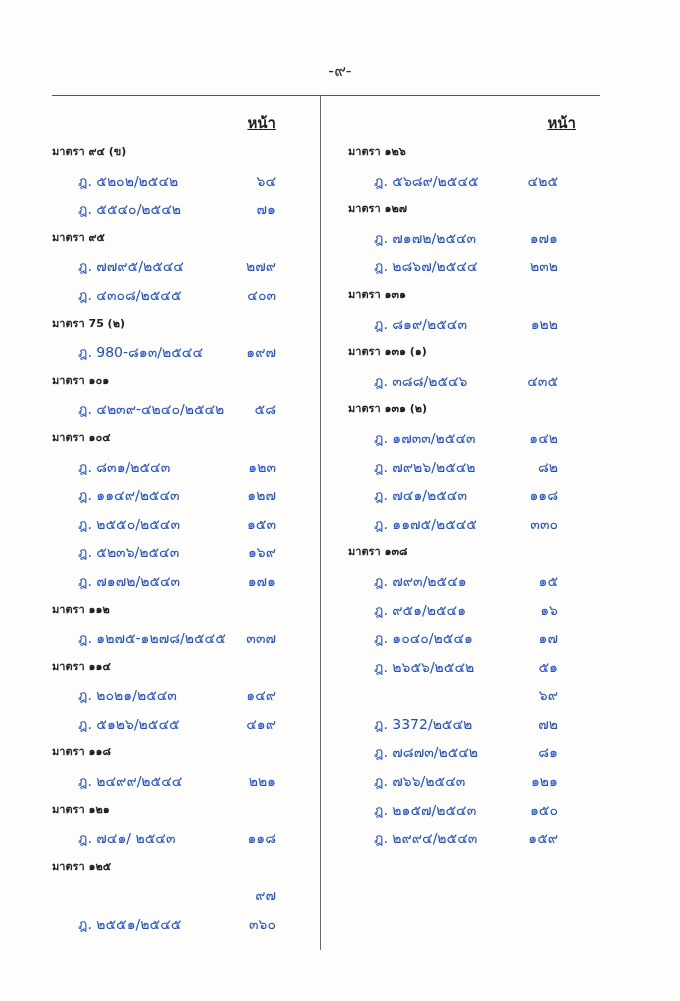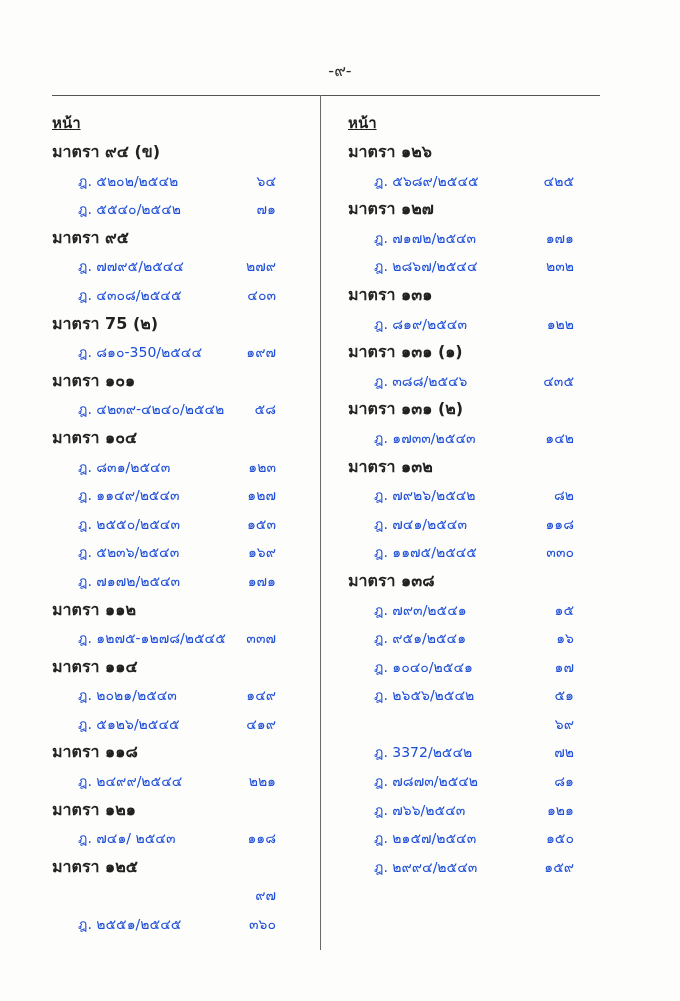--- a/index.html
+++ b/index.html
@@ -19,48 +19,48 @@
     background: #555;
   }
   .vrule {
     position: absolute; top: 95px; left: 320px; width: 1px; height: 855px;
     background: #6a6a6a;
   }
   .column { position: absolute; top: 108px; }
   .col-left { left: 52px; width: 230px; }
   .col-right { left: 348px; width: 234px; }
   .col-header {
-    height: 30px; text-align: left; font-size: 15px; font-weight: bold;
+    height: 30px; text-align: right; font-size: 15px; font-weight: bold;
     text-decoration: underline; padding-right: 6px; line-height: 30px;
   }
   .entry { position: relative; height: 28.6px; line-height: 28.6px; font-size: 14.5px; }
-  .section { font-weight: bold; font-size: 16px; color: #222; }
+  .section { font-weight: bold; font-size: 11px; color: #222; }
   .case { padding-left: 26px; font-size: 14px; color: #1d4ed8; }
   .case .ref { display: inline-block; }
   .case .pg { position: absolute; right: 6px; top: 0; }
-  .col-right .case .pg { right: 8px; }
+  .col-right .case .pg { right: 24px; }
 </style>
 </head>
 <body>
 
 <div class="page-number">-๙-</div>
 <div class="hrule"></div>
 <div class="vrule"></div>
 
 <div class="column col-left">
   <div class="col-header">หน้า</div>
   <div class="entries">
       <div class="entry section">มาตรา ๙๔ (ข)</div>
       <div class="entry case"><span class="ref">ฎ. ๕๒๐๒/๒๕๔๒</span><span class="pg">๖๔</span></div>
       <div class="entry case"><span class="ref">ฎ. ๕๕๔๐/๒๕๔๒</span><span class="pg">๗๑</span></div>
       <div class="entry section">มาตรา ๙๕</div>
       <div class="entry case"><span class="ref">ฎ. ๗๗๙๕/๒๕๔๔</span><span class="pg">๒๗๙</span></div>
       <div class="entry case"><span class="ref">ฎ. ๔๓๐๘/๒๕๔๕</span><span class="pg">๔๐๓</span></div>
       <div class="entry section">มาตรา 75 (๒)</div>
-      <div class="entry case"><span class="ref">ฎ. ๘๑๐-350/๒๕๔๔</span><span class="pg">๑๙๗</span></div>
+      <div class="entry case"><span class="ref">ฎ. 980-๘๑๓/๒๕๔๔</span><span class="pg">๑๙๗</span></div>
       <div class="entry section">มาตรา ๑๐๑</div>
       <div class="entry case"><span class="ref">ฎ. ๔๒๓๙-๔๒๔๐/๒๕๔๒</span><span class="pg">๕๘</span></div>
       <div class="entry section">มาตรา ๑๐๔</div>
       <div class="entry case"><span class="ref">ฎ. ๘๓๑/๒๕๔๓</span><span class="pg">๑๒๓</span></div>
       <div class="entry case"><span class="ref">ฎ. ๑๑๔๙/๒๕๔๓</span><span class="pg">๑๒๗</span></div>
       <div class="entry case"><span class="ref">ฎ. ๒๕๕๐/๒๕๔๓</span><span class="pg">๑๕๓</span></div>
       <div class="entry case"><span class="ref">ฎ. ๕๒๓๖/๒๕๔๓</span><span class="pg">๑๖๙</span></div>
       <div class="entry case"><span class="ref">ฎ. ๗๑๗๒/๒๕๔๓</span><span class="pg">๑๗๑</span></div>
       <div class="entry section">มาตรา ๑๑๒</div>
       <div class="entry case"><span class="ref">ฎ. ๑๒๗๕-๑๒๗๘/๒๕๔๕</span><span class="pg">๓๓๗</span></div>
@@ -84,21 +84,20 @@
       <div class="entry case"><span class="ref">ฎ. ๕๖๘๙/๒๕๔๕</span><span class="pg">๔๒๕</span></div>
       <div class="entry section">มาตรา ๑๒๗</div>
       <div class="entry case"><span class="ref">ฎ. ๗๑๗๒/๒๕๔๓</span><span class="pg">๑๗๑</span></div>
       <div class="entry case"><span class="ref">ฎ. ๒๘๖๗/๒๕๔๔</span><span class="pg">๒๓๒</span></div>
       <div class="entry section">มาตรา ๑๓๑</div>
       <div class="entry case"><span class="ref">ฎ. ๘๑๙/๒๕๔๓</span><span class="pg">๑๒๒</span></div>
       <div class="entry section">มาตรา ๑๓๑ (๑)</div>
       <div class="entry case"><span class="ref">ฎ. ๓๘๘/๒๕๔๖</span><span class="pg">๔๓๕</span></div>
       <div class="entry section">มาตรา ๑๓๑ (๒)</div>
       <div class="entry case"><span class="ref">ฎ. ๑๗๓๓/๒๕๔๓</span><span class="pg">๑๔๒</span></div>
-      <div class="entry section">มาตรา ๑๓๒</div>
       <div class="entry case"><span class="ref">ฎ. ๗๙๒๖/๒๕๔๒</span><span class="pg">๘๒</span></div>
       <div class="entry case"><span class="ref">ฎ. ๗๔๑/๒๕๔๓</span><span class="pg">๑๑๘</span></div>
       <div class="entry case"><span class="ref">ฎ. ๑๑๗๕/๒๕๔๕</span><span class="pg">๓๓๐</span></div>
       <div class="entry section">มาตรา ๑๓๘</div>
       <div class="entry case"><span class="ref">ฎ. ๗๙๓/๒๕๔๑</span><span class="pg">๑๕</span></div>
       <div class="entry case"><span class="ref">ฎ. ๙๕๑/๒๕๔๑</span><span class="pg">๑๖</span></div>
       <div class="entry case"><span class="ref">ฎ. ๑๐๔๐/๒๕๔๑</span><span class="pg">๑๗</span></div>
       <div class="entry case"><span class="ref">ฎ. ๒๖๕๖/๒๕๔๒</span><span class="pg">๕๑</span></div>
       <div class="entry case"><span class="pg">๖๙</span></div>
       <div class="entry case"><span class="ref">ฎ. 3372/๒๕๔๒</span><span class="pg">๗๒</span></div>

